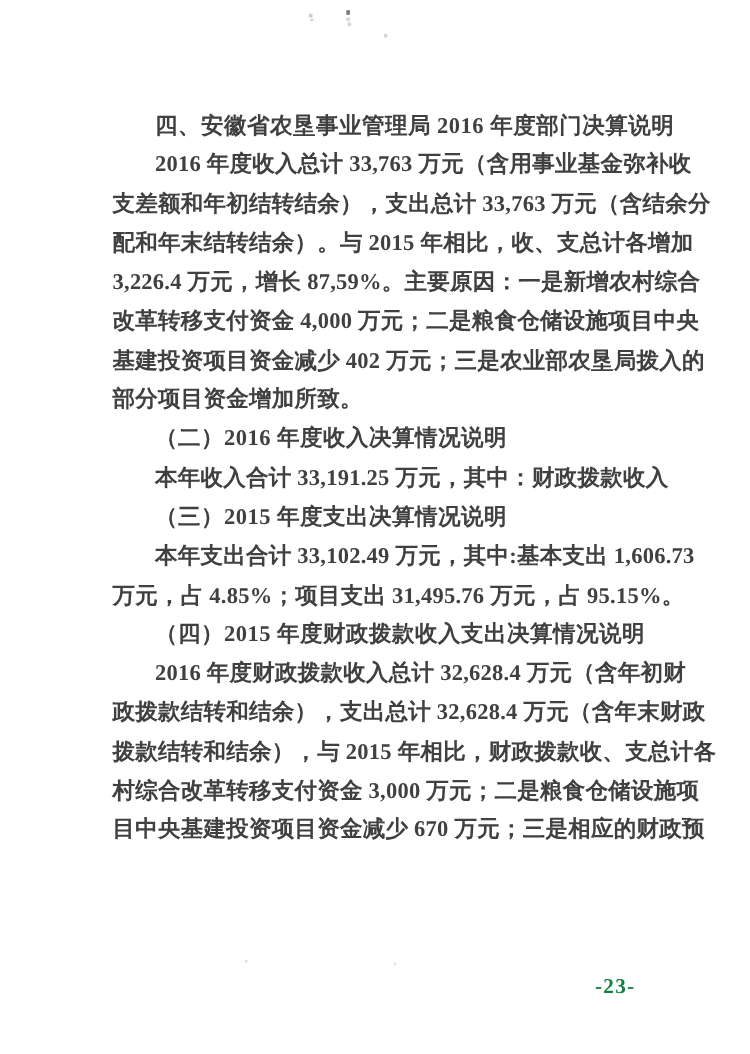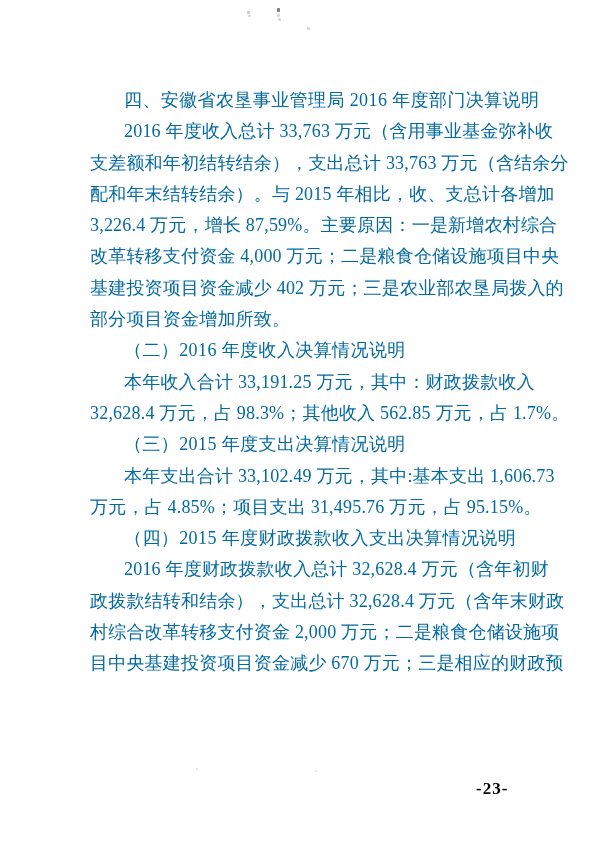--- a/index.html
+++ b/index.html
@@ -12,43 +12,43 @@
     background: #ffffff;
     position: relative;
     overflow: hidden;
     font-family: "Liberation Serif", "DejaVu Serif", serif;
   }
   .doc {
     position: absolute;
     left: 90px;
     top: 85px;
     width: 440px;
-    color: #0369a1;
-    font-weight: normal;
+    color: #404040;
+    font-weight: bold;
   }
   .line {
     height: 31.3px;
     line-height: 31.3px;
     font-size: 18px;
     white-space: nowrap;
     letter-spacing: 0.2px;
   }
   .heading {
     letter-spacing: 0.4px;
   }
   .indent {
     text-indent: 34px;
   }
   .pageno {
     position: absolute;
     left: 476px;
     top: 779px;
     font-size: 17px;
     font-weight: bold;
-    color: #000000;
+    color: #15803d;
     letter-spacing: 1px;
     font-family: "Liberation Serif", "DejaVu Serif", serif;
   }
   .speck {
     position: absolute;
     background: #9a9a9a;
     border-radius: 1px;
   }
   .s1 { left: 247px; top: 11px; width: 3px; height: 3px; opacity: .5; }
   .s2 { left: 248px; top: 15px; width: 3px; height: 2px; opacity: .4; }
@@ -78,27 +78,27 @@
   <div class="line indent">2016 年度收入总计 33,763 万元（含用事业基金弥补收</div>
   <div class="line">支差额和年初结转结余），支出总计 33,763 万元（含结余分</div>
   <div class="line">配和年末结转结余）。与 2015 年相比，收、支总计各增加</div>
   <div class="line">3,226.4 万元，增长 87,59%。主要原因：一是新增农村综合</div>
   <div class="line">改革转移支付资金 4,000 万元；二是粮食仓储设施项目中央</div>
   <div class="line">基建投资项目资金减少 402 万元；三是农业部农垦局拨入的</div>
   <div class="line">部分项目资金增加所致。</div>
 
   <div class="line heading indent">（二）2016 年度收入决算情况说明</div>
   <div class="line indent">本年收入合计 33,191.25 万元，其中：财政拨款收入</div>
-  <div class="line">32,628.4 万元，占 98.3%；其他收入 562.85 万元，占 1.7%。</div>
 
   <div class="line heading indent">（三）2015 年度支出决算情况说明</div>
   <div class="line indent">本年支出合计 33,102.49 万元，其中:基本支出 1,606.73</div>
   <div class="line">万元，占 4.85%；项目支出 31,495.76 万元，占 95.15%。</div>
 
   <div class="line heading indent">（四）2015 年度财政拨款收入支出决算情况说明</div>
   <div class="line indent">2016 年度财政拨款收入总计 32,628.4 万元（含年初财</div>
   <div class="line">政拨款结转和结余），支出总计 32,628.4 万元（含年末财政</div>
-  <div class="line">村综合改革转移支付资金 2,000 万元；二是粮食仓储设施项</div>
+  <div class="line">拨款结转和结余），与 2015 年相比，财政拨款收、支总计各</div>
+  <div class="line">村综合改革转移支付资金 3,000 万元；二是粮食仓储设施项</div>
   <div class="line">目中央基建投资项目资金减少 670 万元；三是相应的财政预</div>
 
 </div>
 
 <div class="pageno">-23-</div>
 
 </body></html>

